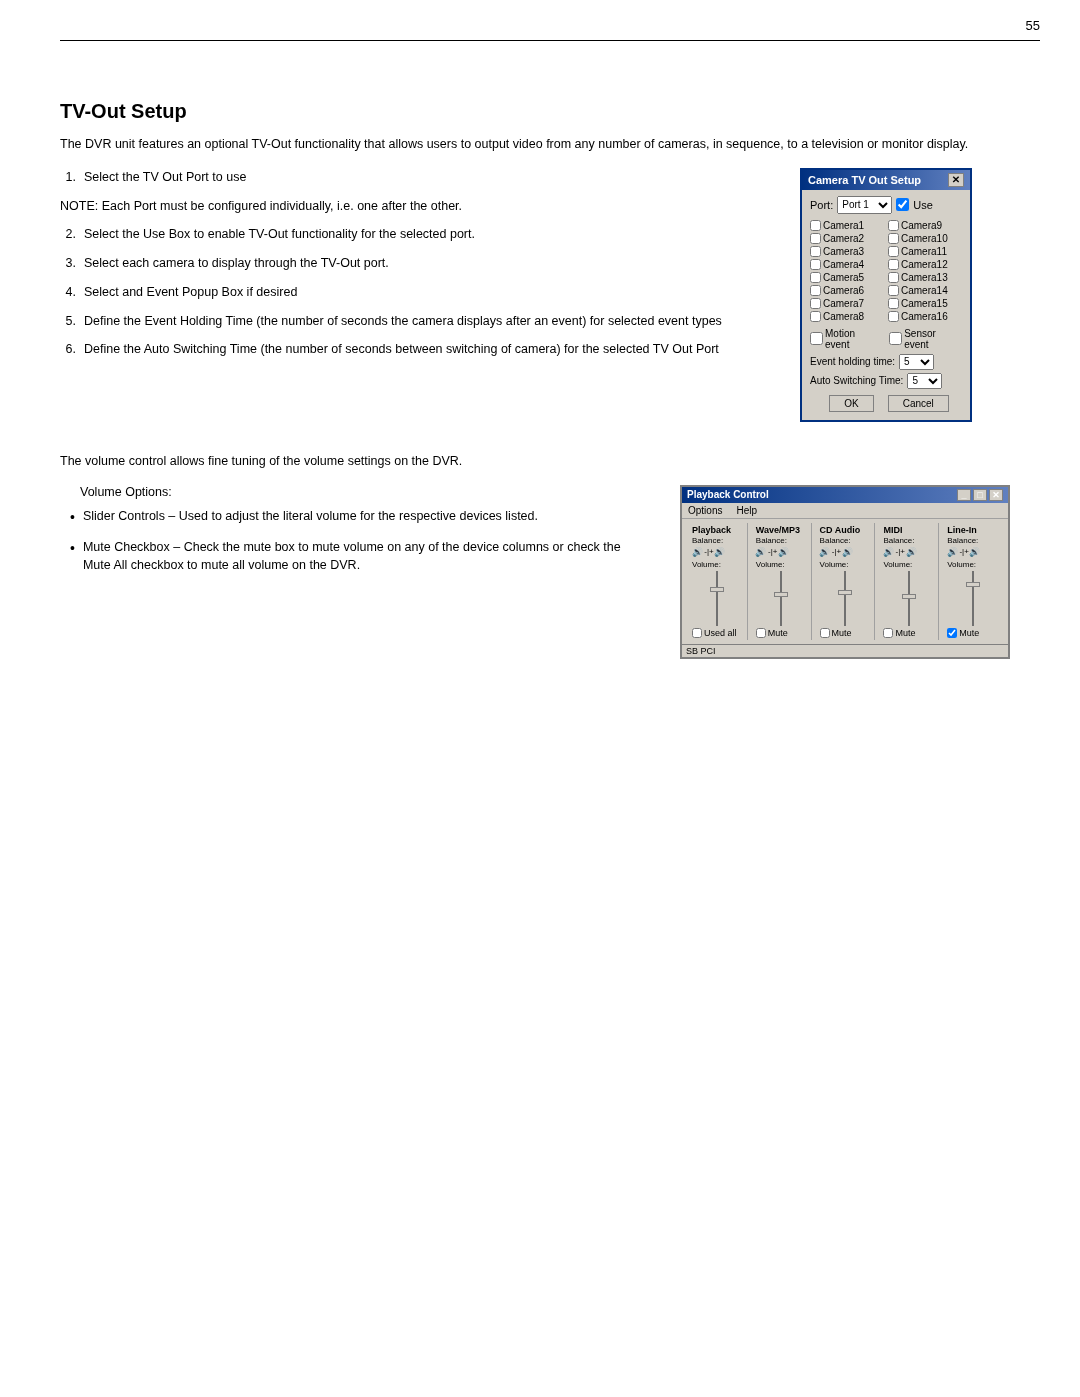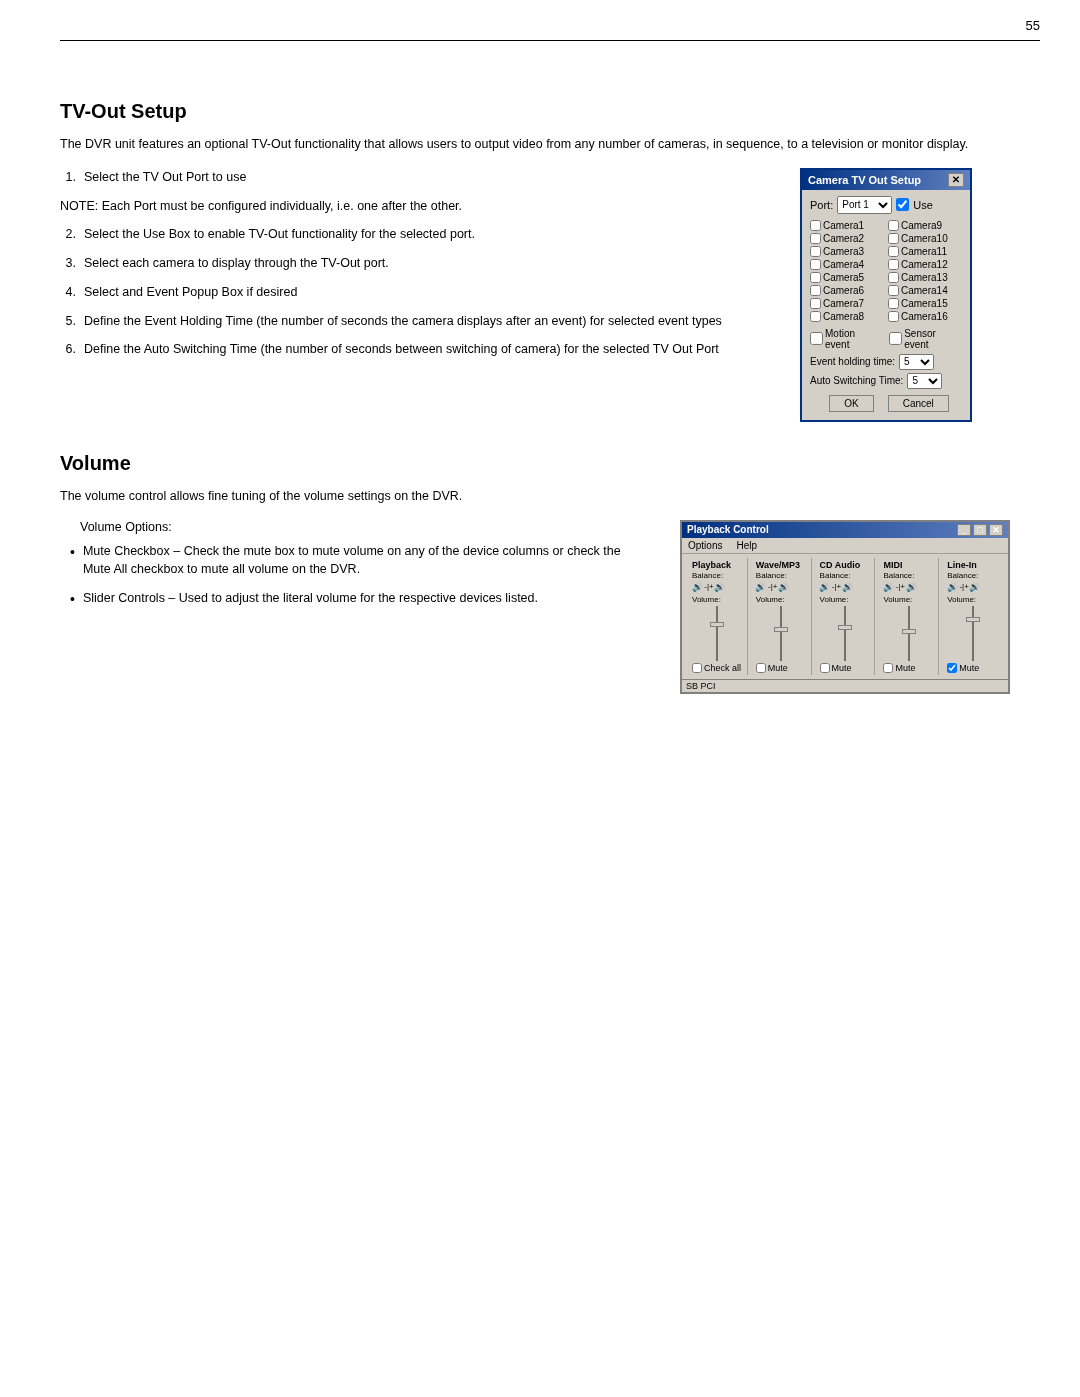--- a/index.html
+++ b/index.html
@@ -496,33 +496,32 @@
           <div class="dialog-buttons">
             <button class="dialog-btn">OK</button>
             <button class="dialog-btn">Cancel</button>
           </div>
         </div>
       </div>
     </div>
   </div>
 
   <div class="volume-section">
-    <h2 class="section-title">Volume</h2>
 
     <p class="intro-text">The volume control allows fine tuning of the volume settings on the DVR.</p>
 
     <div class="two-col">
       <div class="left-col">
         <p class="volume-options-label">Volume Options:</p>
         <ul class="bullet-list">
           <li>
-            <span>Mute Checkbox – Check the mute box to mute volume on any of the device columns or check the Mute All checkbox to mute all volume on the DVR.</span>
+            <span>Slider Controls – Used to adjust the literal volume for the respective devices listed.</span>
           </li>
           <li>
-            <span>Slider Controls – Used to adjust the literal volume for the respective devices listed.</span>
+            <span>Mute Checkbox – Check the mute box to mute volume on any of the device columns or check the Mute All checkbox to mute all volume on the DVR.</span>
           </li>
         </ul>
       </div>
 
       <div class="right-col" style="width:340px;">
 
         <div class="playback-dialog">
           <div class="playback-titlebar">
             <span>Playback Control</span>
             <div class="win-btns">
@@ -547,21 +546,21 @@
                   <span>🔊</span>
                 </div>
                 <div class="channel-sublabel">Volume:</div>
                 <div style="display:flex;justify-content:center;height:55px;position:relative;margin:2px 0;">
                   <div style="width:2px;height:55px;background:#a0a0a0;border:1px solid #707070;position:relative;">
                     <div style="position:absolute;width:14px;height:5px;background:#d4d0c8;border:1px solid #808080;left:-7px;top:15px;"></div>
                   </div>
                 </div>
                 <div class="mute-row">
                   <input type="checkbox" style="">
-                  <span>Check all</span>
+                  <span>Used all</span>
                 </div>
               </div>
 
               <div class="channel">
                 <div class="channel-label">Wave/MP3</div>
                 <div class="channel-sublabel">Balance:</div>
                 <div class="balance-row">
                   <span>🔊</span>
                   <span style="font-size:8px;">-|+</span>
                   <span>🔊</span>

